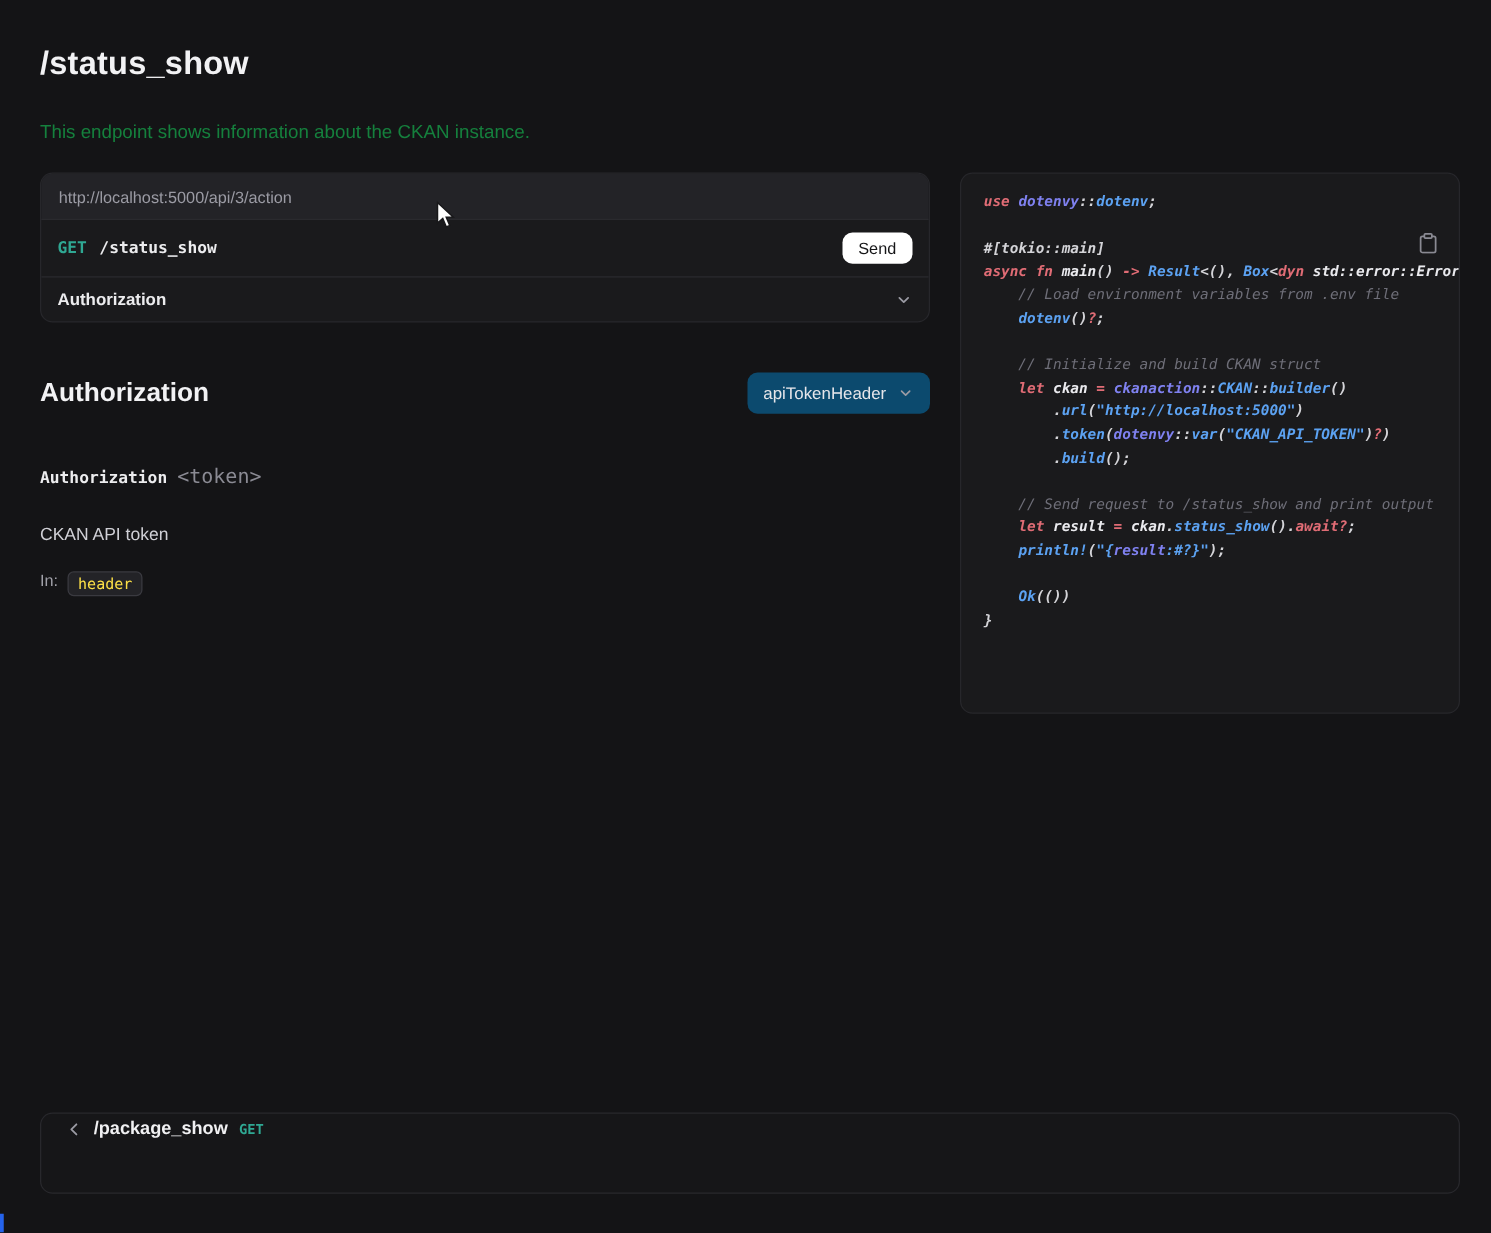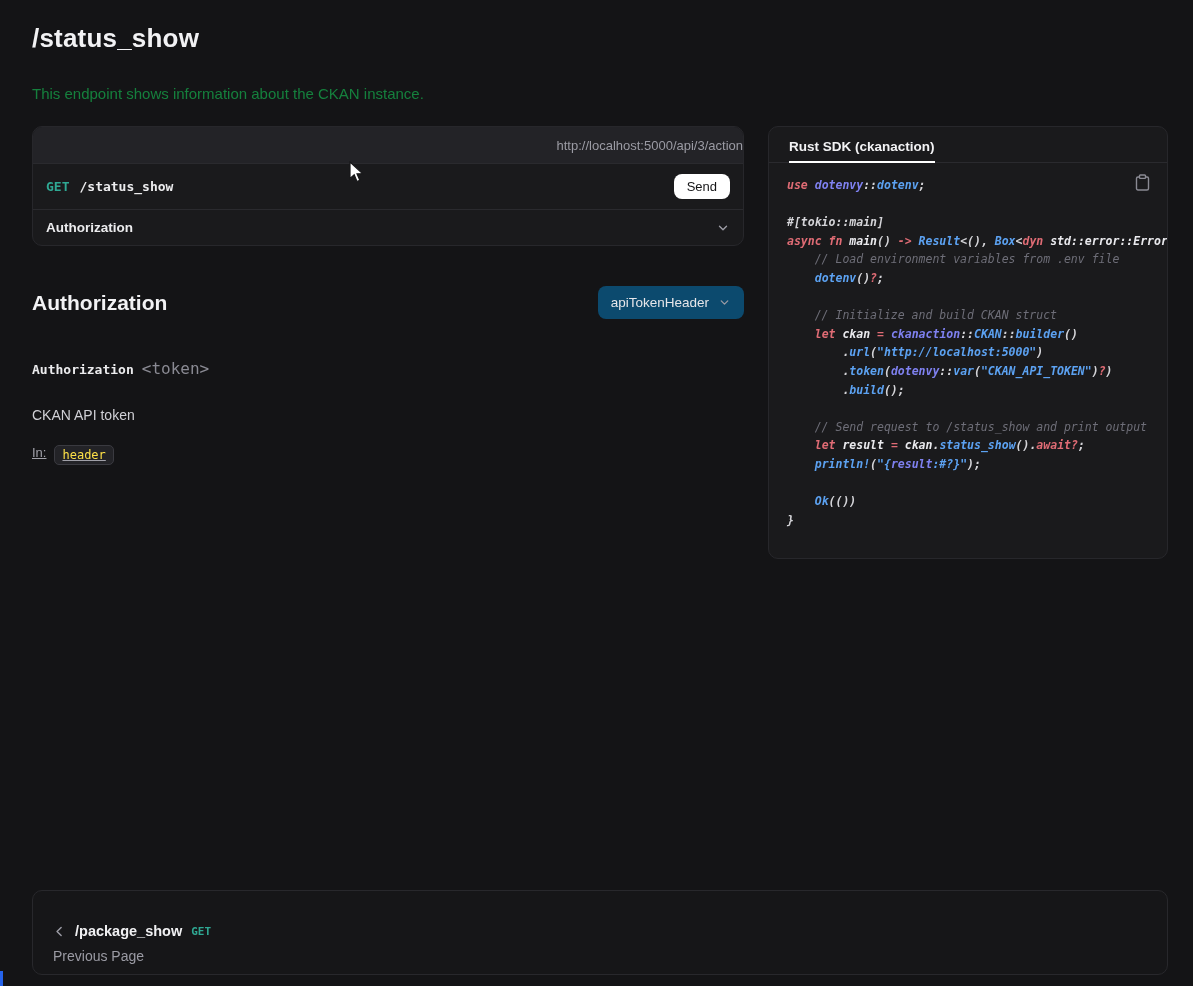--- a/index.html
+++ b/index.html
@@ -6,31 +6,31 @@
   html,body { width:1193px; height:986px; }
   body {
     background:#141416;
     color:#ececee;
     font-family:"Liberation Sans", sans-serif;
     position:relative;
     overflow:hidden;
   }
   .mono { font-family:"DejaVu Sans Mono", monospace; }
 
-  .wrap { position:absolute; left:32px; top:4px; width:1136px; }
+  .wrap { position:absolute; left:32px; top:16px; width:1136px; }
 
   .page-title { font-size:26px; font-weight:700; letter-spacing:.2px; margin-top:19px; color:#f2f2f4; }
   .page-desc  { font-size:15px; color:#15803d; margin-top:31px; }
 
   .columns { display:grid; grid-template-columns:712px 400px; column-gap:24px; margin-top:24px; align-items:start; }
 
   
   .pg { background:#1a1a1c; border:1px solid #27272b; border-radius:10px; overflow:hidden; }
   .pg-urlbar {
-    background:#232327; height:37px; display:flex; align-items:center; justify-content:flex-end;
+    background:#232327; height:37px; display:flex; align-items:center; justify-content:flex-start;
     color:#9b9ba4; font-size:13px; border-bottom:1px solid #2a2a2e;padding-left:14px;
   }
   .pg-request { display:flex; align-items:center; height:45px; padding:0 13px; }
   .pg-method { color:#2fa893; font-size:13px; font-weight:700; }
   .pg-path   { color:#ececee; font-size:13px; font-weight:700; margin-left:10px; }
   .send-btn {
     margin-left:auto; background:#ffffff; color:#151517; font-size:13px; font-weight:500;
     padding:5px 13px; border-radius:8px; border:none; font-family:"Liberation Sans",sans-serif; cursor:pointer;text-align:right;
   }
   .pg-auth {
@@ -45,21 +45,21 @@
   .auth-title { font-size:21px; font-weight:700; color:#f2f2f4; }
   .scheme-dd {
     background:#0c4a6e; border:none; border-radius:8px; padding:9px 13px;
     display:flex; align-items:center; gap:9px; color:#e6e6ea; font-size:13.5px; cursor:pointer;
     font-family:"Liberation Sans",sans-serif;
   }
   .param-name-row { margin-top:40px; display:flex; align-items:baseline; gap:8px; }
   .param-name { font-size:13px; font-weight:700; color:#ececee; }
   .param-type { font-size:16px; color:#8a8a93; }
   .param-desc { margin-top:29px; font-size:14px; color:#d0d0d6; }
-  .param-in   { margin-top:22px; display:flex; gap:8px; font-size:13px; color:#a0a0a8;text-decoration:underline; }
+  .param-in   { margin-top:22px; display:flex; gap:8px; font-size:13px; color:#a0a0a8; }
   .in-badge {
     font-size:12px; color:#fde047; background:#232327; border:1px solid #3a3a40;
     border-radius:5px; padding:2px 7px;
   }
 
   
   .sdk { background:#1a1a1c; border:1px solid #27272b; border-radius:10px; height:433px; overflow:hidden; position:relative; }
   .sdk-head { height:36px; border-bottom:1px solid #2a2a2e; display:flex; align-items:flex-end; padding:0 20px; }
   .sdk-tab { font-size:13.5px; font-weight:700; color:#f2f2f4; padding-bottom:7px; border-bottom:2px solid #ffffff; margin-bottom:-1px; cursor:pointer; }
   .copy-btn { position:absolute; top:47px; right:17px; color:#8a8a93; background:none; border:none; cursor:pointer; }
@@ -69,22 +69,22 @@
   .tok-r { color:#e06c75; }
   .tok-f { color:#5ca2f2; }
   .tok-s { color:#5ca2f2; }
   .tok-m { color:#7f81f0; }
   .tok-p { color:#d4d4d8; }
   .tok-b { color:#eaeaee; }
   .tok-c { color:#6e6e78; font-weight:400; }
 
   
   .footer-card {
-    position:absolute; left:32px; top:890px; width:1136px; height:85px;
-    border:1px solid #28282c; border-radius:10px; background:#161618; padding:32px 20px; cursor:pointer;
+    position:absolute; left:32px; top:890px; width:1136px; height:65px;
+    border:1px solid #28282c; border-radius:10px; background:#161618; padding:4px 20px; cursor:pointer;
   }
   .footer-row1 { display:flex; align-items:center; gap:9px; }
   .prev-chev { color:#9b9ba4; display:flex; }
   .prev-path { font-size:14.5px; font-weight:700; color:#f0f0f2; }
   .prev-method { font-size:11px; font-weight:700; color:#2fa893; font-family:"DejaVu Sans Mono",monospace; }
   .prev-label { margin-top:9px; font-size:14px; color:#9b9ba4; }
 
   .corner-accent { position:absolute; left:0; top:971px; width:3px; height:15px; background:#2563eb; }
 
   .cursor { position:absolute; left:349px; top:161px; pointer-events:none; }
@@ -136,23 +136,20 @@
         <span class="param-type mono">&lt;token&gt;</span>
       </div>
       <p class="param-desc">CKAN API token</p>
       <div class="param-in">
         <span>In:</span>
         <span class="in-badge mono">header</span>
       </div>
     </div>
 
     <div class="sdk">
-      <div class="sdk-head">
-        <span class="sdk-tab">Rust SDK (ckanaction)</span>
-      </div>
       <button class="copy-btn">
         <span>
           <svg width="15" height="17" viewBox="0 0 15 17" fill="none">
             <rect x="1.5" y="3" width="12" height="13" rx="1.5" stroke="currentColor" stroke-width="1.4"></rect>
             <rect x="4.5" y="1" width="6" height="3.4" rx="0.8" fill="#1a1a1c" stroke="currentColor" stroke-width="1.4"></rect>
           </svg>
         </span>
       </button>
       <div class="code mono"><div class="code-line"><span class="tok-k">use </span><span class="tok-m">dotenvy</span><span class="tok-p">::</span><span class="tok-f">dotenv</span><span class="tok-p">;</span></div><div class="code-line">&nbsp;</div><div class="code-line"><span class="tok-p">#[tokio::main]</span></div><div class="code-line"><span class="tok-k">async </span><span class="tok-k">fn </span><span class="tok-b">main</span><span class="tok-p">() </span><span class="tok-k">-&gt; </span><span class="tok-f">Result</span><span class="tok-p">&lt;(), </span><span class="tok-f">Box</span><span class="tok-p">&lt;</span><span class="tok-k">dyn </span><span class="tok-b">std::error::Error&gt;&gt; {</span></div><div class="code-line"><span class="tok-c">    // Load environment variables from .env file</span></div><div class="code-line"><span class="tok-p">    </span><span class="tok-f">dotenv</span><span class="tok-p">()</span><span class="tok-r">?</span><span class="tok-p">;</span></div><div class="code-line">&nbsp;</div><div class="code-line"><span class="tok-c">    // Initialize and build CKAN struct</span></div><div class="code-line"><span class="tok-p">    </span><span class="tok-k">let </span><span class="tok-b">ckan</span><span class="tok-p"> </span><span class="tok-k">=</span><span class="tok-p"> </span><span class="tok-m">ckanaction</span><span class="tok-p">::</span><span class="tok-f">CKAN</span><span class="tok-p">::</span><span class="tok-f">builder</span><span class="tok-p">()</span></div><div class="code-line"><span class="tok-p">        .</span><span class="tok-f">url</span><span class="tok-p">(</span><span class="tok-s">"http://localhost:5000"</span><span class="tok-p">)</span></div><div class="code-line"><span class="tok-p">        .</span><span class="tok-f">token</span><span class="tok-p">(</span><span class="tok-m">dotenvy</span><span class="tok-p">::</span><span class="tok-f">var</span><span class="tok-p">(</span><span class="tok-s">"CKAN_API_TOKEN"</span><span class="tok-p">)</span><span class="tok-r">?</span><span class="tok-p">)</span></div><div class="code-line"><span class="tok-p">        .</span><span class="tok-f">build</span><span class="tok-p">();</span></div><div class="code-line">&nbsp;</div><div class="code-line"><span class="tok-c">    // Send request to /status_show and print output</span></div><div class="code-line"><span class="tok-p">    </span><span class="tok-k">let </span><span class="tok-b">result</span><span class="tok-p"> </span><span class="tok-k">=</span><span class="tok-p"> </span><span class="tok-b">ckan</span><span class="tok-p">.</span><span class="tok-f">status_show</span><span class="tok-p">().</span><span class="tok-k">await</span><span class="tok-r">?</span><span class="tok-p">;</span></div><div class="code-line"><span class="tok-p">    </span><span class="tok-f">println!</span><span class="tok-p">(</span><span class="tok-s">"{</span><span class="tok-m">result</span><span class="tok-s">:#?}"</span><span class="tok-p">);</span></div><div class="code-line">&nbsp;</div><div class="code-line"><span class="tok-p">    </span><span class="tok-f">Ok</span><span class="tok-p">(())</span></div><div class="code-line"><span class="tok-p">}</span></div></div>
     </div>
@@ -162,21 +159,20 @@
 <div class="footer-card">
   <div class="footer-row1">
     <span class="prev-chev">
       <svg width="13" height="13" viewBox="0 0 16 16" fill="none">
           <path d="M10 3L5 8l5 5" stroke="currentColor" stroke-width="1.8" stroke-linecap="round" stroke-linejoin="round"></path>
         </svg>
     </span>
     <span class="prev-path">/package_show</span>
     <span class="prev-method">GET</span>
   </div>
-  <div class="prev-label">Previous Page</div>
 </div>
 
 <div class="corner-accent"></div>
 
 <span class="cursor">
   <svg width="17" height="24" viewBox="0 0 17 24">
     <polygon points="1,1 1,17.5 5.2,13.8 8,20.5 10.8,19.3 8,12.8 13.5,12.6" fill="#ffffff" stroke="#18181a" stroke-width="1.2"></polygon>
   </svg>
 </span>
 

